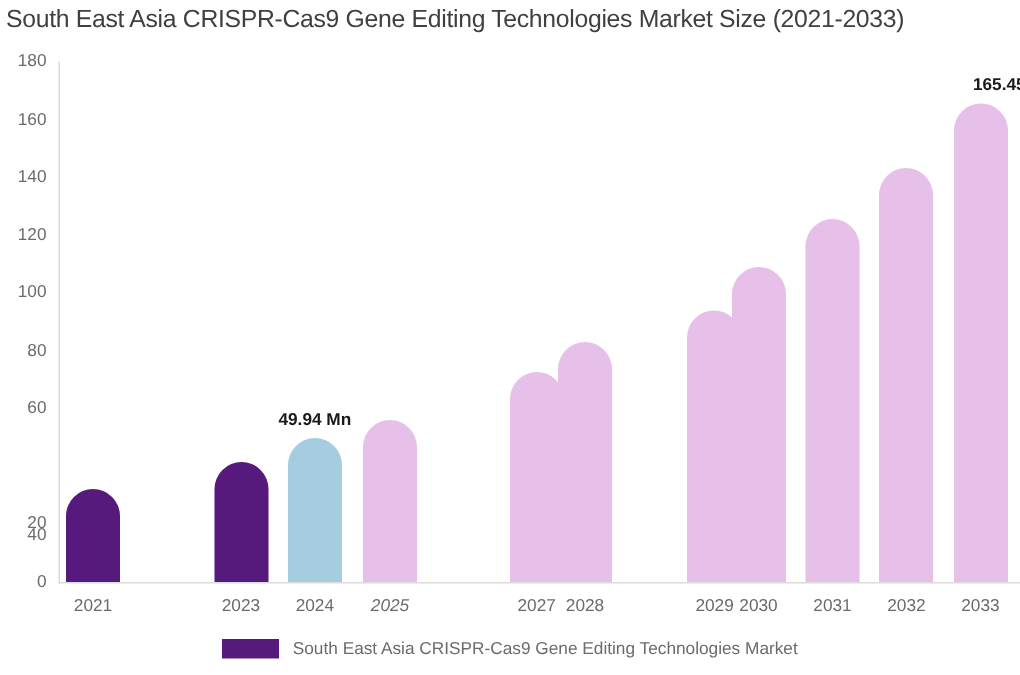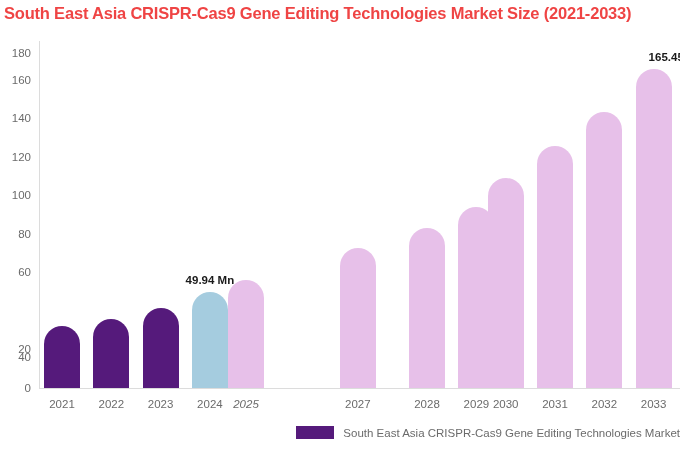--- a/index.html
+++ b/index.html
@@ -17,22 +17,22 @@
     position: relative;
     width: 680px;
     height: 450px;
   }
   #chart-title {
     position: absolute;
     left: 4px;
     top: 4px;
     width: 676px;
     font-size: 16.5px;
-    font-weight: bold;
-    color: #ef4444;
+    font-weight: normal;
+    color: #404040;
     letter-spacing: -0.2px;
     white-space: nowrap;
   }
   
   #plot-area {
     position: absolute;
     left: 40px;
     top: 41px;
     width: 640px;
     height: 347px;
@@ -100,21 +100,21 @@
     font-size: 11.5px;
     color: #6b6b6b;
     white-space: nowrap;
   }
   #legend {
     position: absolute;
     left: 0;
     top: 426px;
     width: 680px;
     display: flex;
-    justify-content: flex-end;
+    justify-content: center;
     align-items: center;
     gap: 9px;
   }
   #legend-swatch {
     width: 38px;
     height: 13px;
   }
   #legend-label {
     font-size: 11.5px;
     color: #6b6b6b;
@@ -125,57 +125,53 @@
 <body>
 
 <div id="chart-root">
 
   <div id="chart-title">South East Asia CRISPR-Cas9 Gene Editing Technologies Market Size (2021-2033)</div>
 
   <div id="axis-line"></div>
   <div id="baseline"></div>
 
   <div id="plot-area">
-      <div class="ytick" style="top: 12px;">180</div>
+      <div class="ytick" style="top: 0px;">180</div>
       <div class="ytick" style="top: 38.5556px; margin-left: 32px;">160</div>
       <div class="ytick" style="top: 77.1111px;">140</div>
       <div class="ytick" style="top: 115.667px;">120</div>
       <div class="ytick" style="top: 154.222px;">100</div>
       <div class="ytick" style="top: 192.778px;">80</div>
       <div class="ytick" style="top: 231.333px;">60</div>
       <div class="ytick" style="top: 269.889px; margin-top: 46px;">40</div>
       <div class="ytick" style="top: 308.444px;">20</div>
       <div class="ytick" style="top: 347px;">0</div>
       <div class="bar-slot" style="left: 4px; height: 347px; text-decoration: underline;">
         <div class="bar" style="height: 62.0744px; background: rgb(85, 26, 123);"></div>
         <div class="xtick">2021</div>
       </div>
-      <div class="bar-slot" style="left: 53.3px; height: 347px;">
-        <div class="bar" style="height: 69.4px; background: rgb(85, 26, 123);"></div>
-        <div class="xtick">2022</div>
-      </div>
       <div class="bar-slot" style="left: 102.6px; height: 347px;">
         <div class="bar" style="height: 80.0028px; background: rgb(85, 26, 123);"></div>
         <div class="xtick">2023</div>
       </div>
       <div class="bar-slot" style="left: 151.9px; height: 347px;">
         <div class="bar" style="height: 96.2732px; background: rgb(165, 204, 223);">
           <div class="bar-value">49.94 Mn</div>
         </div>
         <div class="xtick">2024</div>
       </div>
-      <div class="bar-slot" style="left: 188px; height: 347px; font-style: italic;">
+      <div class="bar-slot" style="left: 202px; height: 347px; font-style: italic;">
         <div class="bar" style="height: 107.956px; background: rgb(231, 192, 233);"></div>
         <div class="xtick">2025</div>
       </div>
       <div class="bar-slot" style="left: 299.8px; height: 347px;">
         <div class="bar" style="height: 139.764px; background: rgb(231, 192, 233);"></div>
         <div class="xtick">2027</div>
       </div>
-      <div class="bar-slot" style="left: 369px; height: 347px;">
+      <div class="bar-slot" style="left: 332px; height: 347px;">
         <div class="bar" style="height: 160.006px; background: rgb(231, 192, 233);"></div>
         <div class="xtick">2028</div>
       </div>
       <div class="bar-slot" style="left: 398.4px; height: 347px; margin-left: 20px;">
         <div class="bar" style="height: 181.211px; background: rgb(231, 192, 233);"></div>
         <div class="xtick">2029</div>
       </div>
       <div class="bar-slot" style="left: 447.7px; height: 347px;">
         <div class="bar" style="height: 210.128px; background: rgb(231, 192, 233);"></div>
         <div class="xtick">2030</div>

